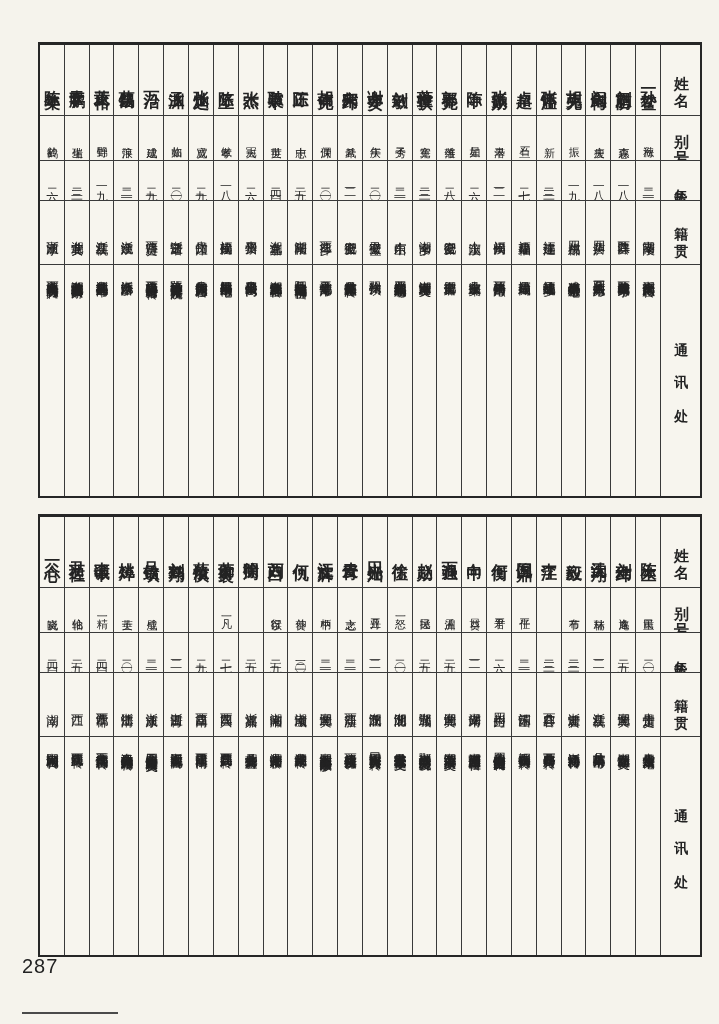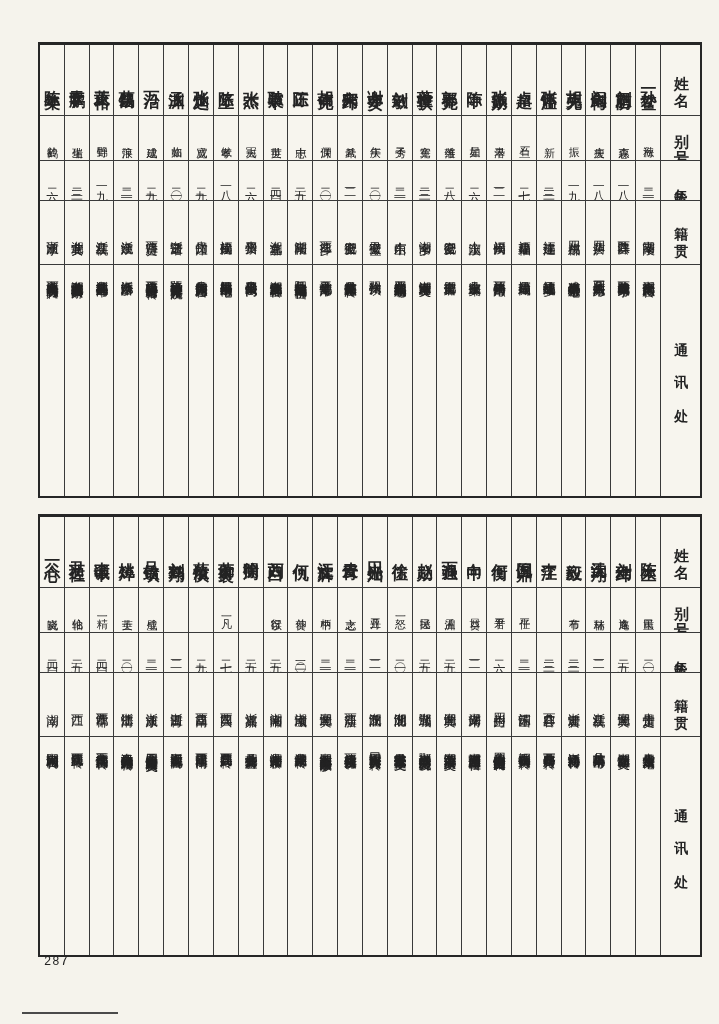--- a/index.html
+++ b/index.html
@@ -53,23 +53,23 @@
   .alias{font-size:11px;}
   .age{font-size:12px;letter-spacing:0.15em;}
   .native{font-size:12.5px;letter-spacing:0.05em;}
   .addr{font-size:12.5px;letter-spacing:0.03em;}
   .h{font-weight:bold;}
   .h-name,.h-alias{font-size:15px;letter-spacing:1.1em;}
   .h-age{font-size:13px;letter-spacing:0.15em;}
   .h-native{font-size:14px;letter-spacing:1.2em;}
   .h-addr{font-size:14px;letter-spacing:2.4em;}
   .pagenum{
-    position:absolute;left:44px;top:955px;
-    font-size:12px;letter-spacing:1px;
-    font-family:Liberation Mono, monospace;
+    position:absolute;left:22px;top:955px;
+    font-size:20px;letter-spacing:1px;
+    font-family:Liberation Sans, sans-serif;
   }
   .bottom-rule{
     position:absolute;left:22px;top:1012px;
     width:96px;height:2px;background:#4a4a4a;
   }
 </style>
 </head>
 <body>
 
 <div class="page">

